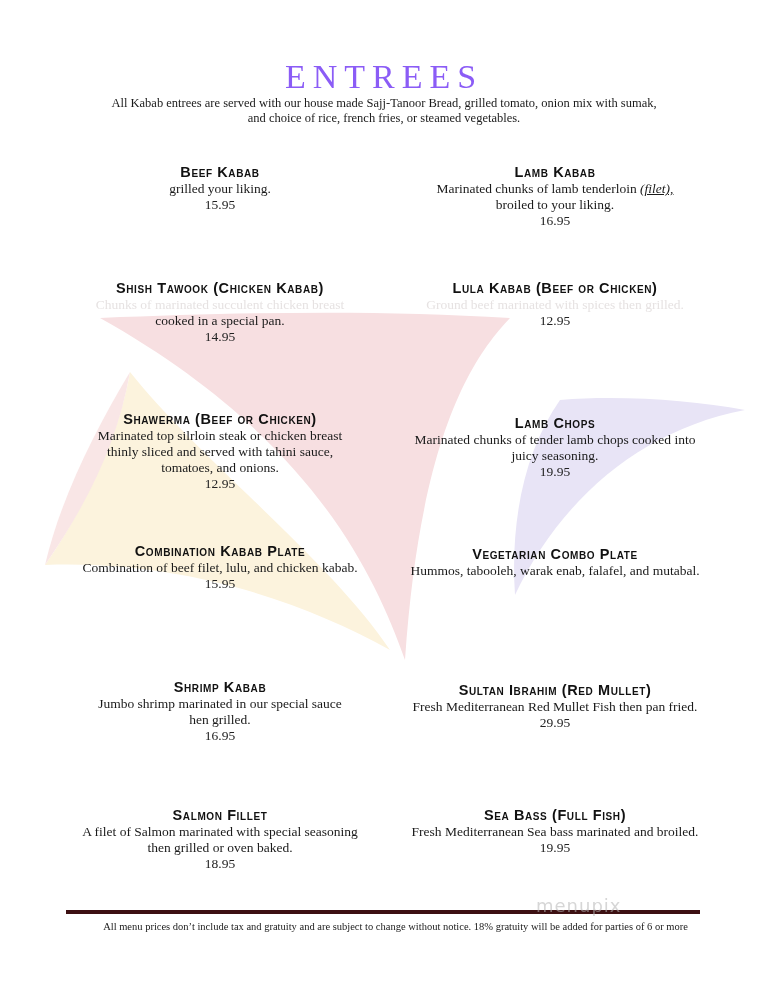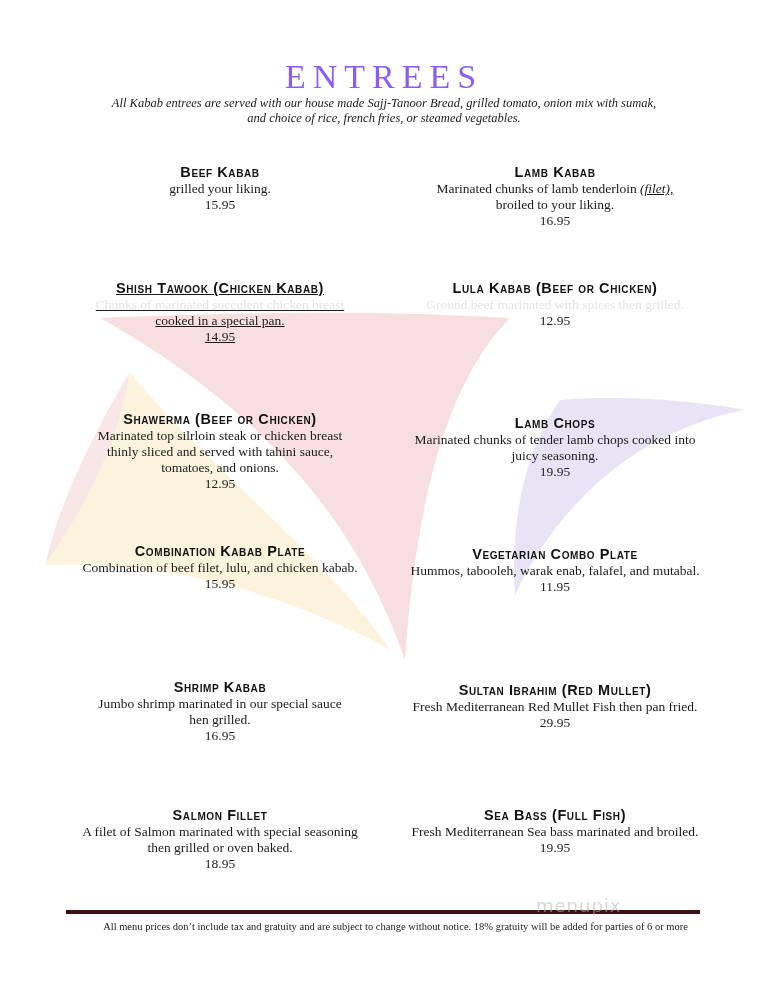--- a/index.html
+++ b/index.html
@@ -36,21 +36,21 @@
     .intro {
       position: absolute;
       left: 0; right: 0;
       top: 96px;
       text-align: center;
       font-size: 12.5px;
       line-height: 15px;
       color: #1a1a1a;
       z-index: 2;
     }
-    .intro div { white-space: nowrap; font-style: italic; }
+    .intro div { white-space: nowrap; }
     .item {
       position: absolute;
       width: 360px;
       text-align: center;
       z-index: 2;
     }
     .item.left { left: 40px; }
     .item.right { left: 375px; }
     .item-name {
       font-family: "Liberation Sans", "DejaVu Sans", sans-serif;
@@ -134,21 +134,21 @@
   <div class="item-price">15.95</div>
 </div>
 
 <div class="item right" style="top:163px;">
   <div class="item-name">Lamb Kabab</div>
   <div class="item-desc"><span>Marinated chunks of lamb tenderloin</span> <em>(filet),</em></div>
   <div class="item-desc">broiled to your liking.</div>
   <div class="item-price">16.95</div>
 </div>
 
-<div class="item left" style="top:279px;text-decoration:underline;">
+<div class="item left" style="top:279px;">
   <div class="item-name">Shish Tawook (Chicken Kabab)</div>
   <div class="item-desc faded">Chunks of marinated succulent chicken breast</div>
   <div class="item-desc">cooked in a special pan.</div>
   <div class="item-price">14.95</div>
 </div>
 
 <div class="item right" style="top:279px;">
   <div class="item-name">Lula Kabab (Beef or Chicken)</div>
   <div class="item-desc faded">Ground beef marinated with spices then grilled.</div>
   <div class="item-price">12.95</div>
@@ -171,21 +171,20 @@
 
 <div class="item left" style="top:542px;">
   <div class="item-name">Combination Kabab Plate</div>
   <div class="item-desc">Combination of beef filet, lulu, and chicken kabab.</div>
   <div class="item-price">15.95</div>
 </div>
 
 <div class="item right" style="top:545px;">
   <div class="item-name">Vegetarian Combo Plate</div>
   <div class="item-desc">Hummos, tabooleh, warak enab, falafel, and mutabal.</div>
-  <div class="item-price">11.95</div>
 </div>
 
 <div class="item left" style="top:678px;">
   <div class="item-name">Shrimp Kabab</div>
   <div class="item-desc">Jumbo shrimp marinated in our special sauce</div>
   <div class="item-desc">hen grilled.</div>
   <div class="item-price">16.95</div>
 </div>
 
 <div class="item right" style="top:681px;">

